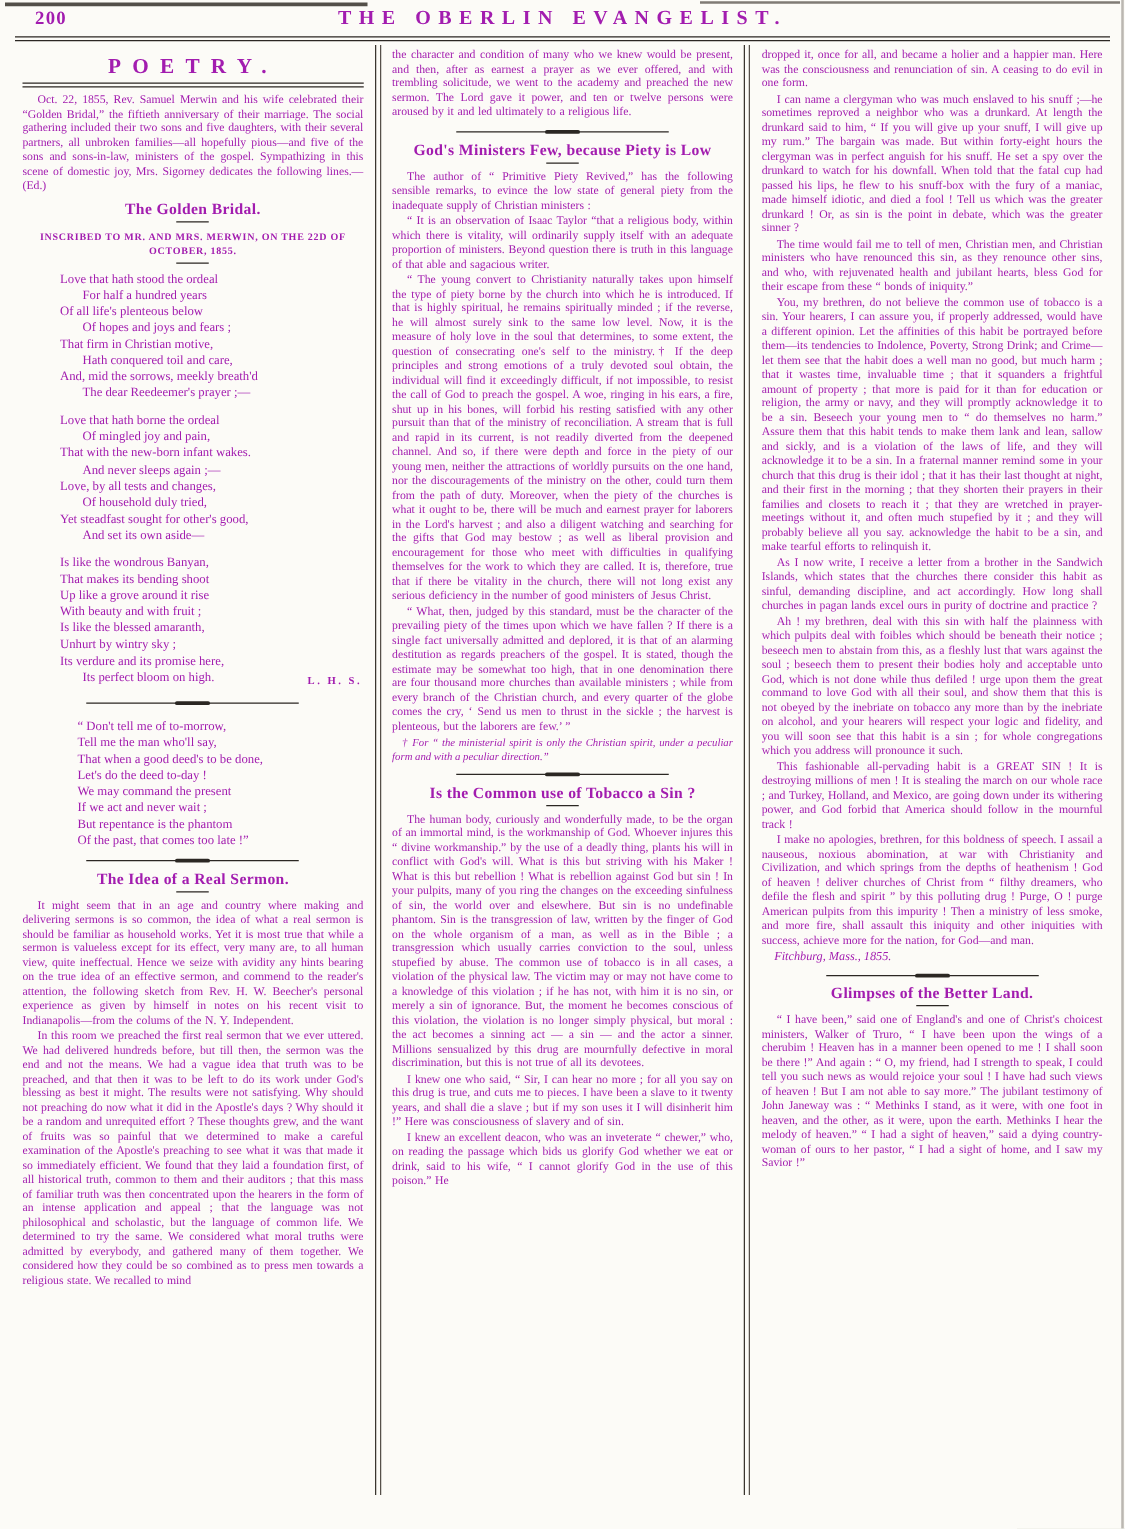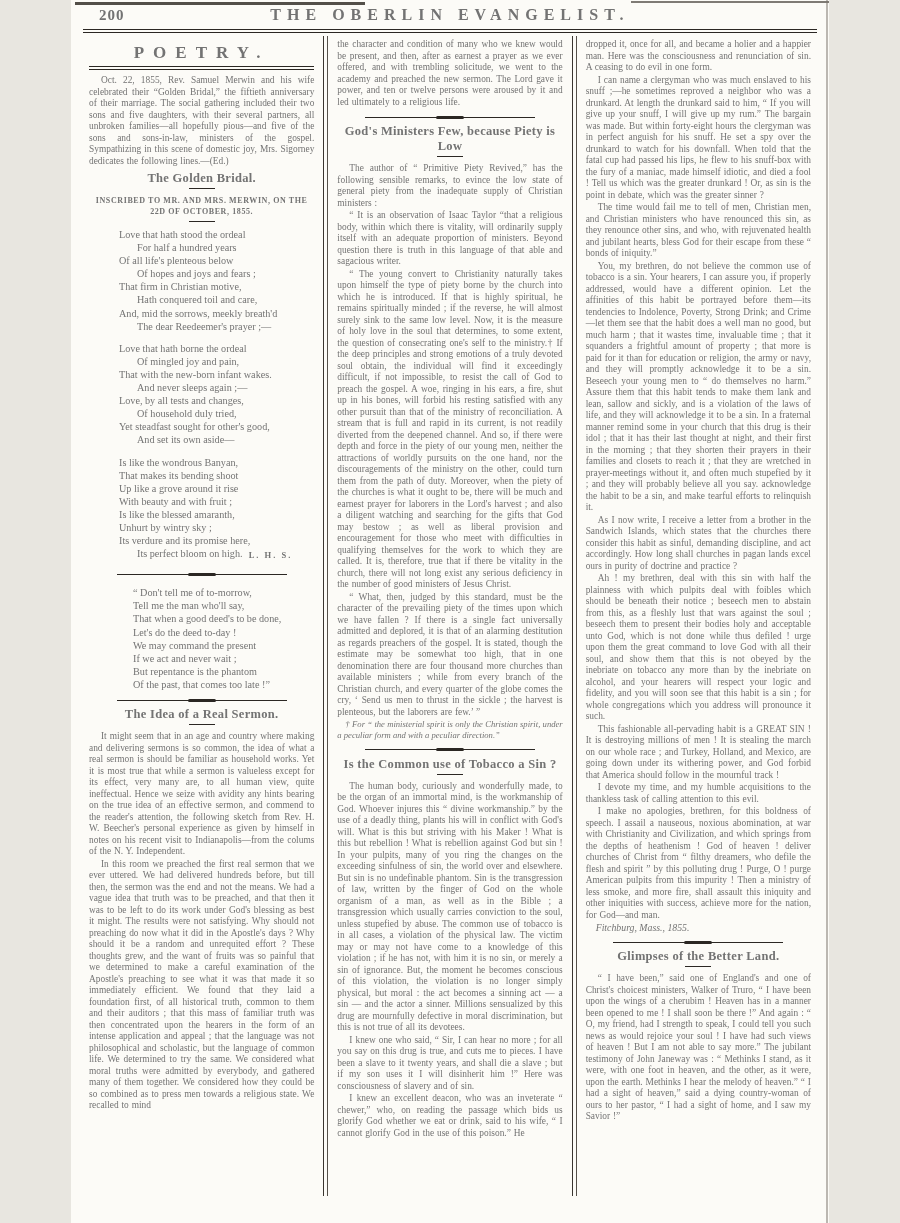--- a/index.html
+++ b/index.html
@@ -1,23 +1,23 @@
 <!DOCTYPE html>
 <html><head>
 <meta charset="utf-8">
 <style>
   * { margin: 0; padding: 0; box-sizing: border-box; }
   html, body { background: #e8e6e0; }
   .page {
     position: relative;
-    width: 758px;
+    width: 900px;
     height: 1223px;
     margin: 0 auto;
     background: #fcfbf7;
-    color: #737373;
+    color: #a21caf;
     font-family: "Liberation Serif", "DejaVu Serif", serif;
     overflow: hidden;
     padding: 4px 10px 0 10px;
   }
   
   .hdr-rule { height: 4px; border-top: 1.5px solid #2b2723; border-bottom: 1px solid #2b2723; margin: 3px 2px; }
   .header-row {
     display: grid;
     grid-template-columns: 1fr auto 1fr;
     align-items: center;
@@ -51,21 +51,21 @@
   .divider::before { content: ""; position: absolute; left: 0; right: 0; top: 2.5px; border-top: 1px solid #2b2723; }
   .divider::after { content: ""; position: absolute; left: 50%; top: 1.5px; width: 28px; height: 3px; margin-left: -14px; background: #2b2723; border-radius: 2px; }
   .inscription {
     text-align: center; font-size: 8px; font-weight: bold;
     letter-spacing: 0.6px; line-height: 11px; margin: 2px 6px 4px 6px;
   }
   
   .poem { margin: 4px 0 2px 30px; font-size: 10.2px; line-height: 13.1px; }
   .stanza { margin-bottom: 9px; }
   .stanza > div:nth-child(even) { padding-left: 18px; }
-  .poem-lastline { display: flex; justify-content: space-between; padding-left: 18px; margin-right: 22px; text-align: center; }
+  .poem-lastline { display: flex; justify-content: space-between; padding-left: 18px; margin-right: 1px; text-align: center; }
   .attribution { font-weight: bold; font-size: 8.5px; letter-spacing: 2px; padding-top: 2px; }
   .quote-poem { margin: 9px 0 4px 44px; font-size: 10.2px; line-height: 13.1px; }
   .footnote { font-size: 8.6px; line-height: 10.8px; text-indent: 8px; text-align: justify; margin: 1px 0 3px 0; font-style: italic; }
   .signature-block { text-align: right; padding-right: 26px; font-size: 9.8px; line-height: 12.5px; margin-top: 2px; }
   .sig-name { padding-right: 14px; letter-spacing: 1.5px; font-size: 9.2px; }
   .dateline { font-style: italic; font-size: 9.8px; text-indent: 10px; margin: 1px 0 2px 0; }
   
   .smudge-top-left { position: absolute; left: 4px; top: 2px; width: 290px; height: 3px; background: #35302a; opacity: .85; }
   .smudge-top-right { position: absolute; left: 560px; top: 1px; width: 336px; height: 2px; background: #4a443d; opacity: .7; }
   .edge-right { position: absolute; right: 1px; top: 0; width: 2px; height: 100%; background: #7a746c; opacity: .5; }
@@ -199,21 +199,20 @@
     <section class="col">
       <p class="cont-para">dropped it, once for all, and became a holier and a happier man. Here was the consciousness and renunciation of sin. A ceasing to do evil in one form.</p>
 
       <div>
           <p>I can name a clergyman who was much enslaved to his snuff ;—he sometimes reproved a neighbor who was a drunkard. At length the drunkard said to him, “ If you will give up your snuff, I will give up my rum.” The bargain was made. But within forty-eight hours the clergyman was in perfect anguish for his snuff. He set a spy over the drunkard to watch for his downfall. When told that the fatal cup had passed his lips, he flew to his snuff-box with the fury of a maniac, made himself idiotic, and died a fool ! Tell us which was the greater drunkard ! Or, as sin is the point in debate, which was the greater sinner ?</p>
           <p>The time would fail me to tell of men, Christian men, and Christian ministers who have renounced this sin, as they renounce other sins, and who, with rejuvenated health and jubilant hearts, bless God for their escape from these “ bonds of iniquity.”</p>
           <p>You, my brethren, do not believe the common use of tobacco is a sin. Your hearers, I can assure you, if properly addressed, would have a different opinion. Let the affinities of this habit be portrayed before them—its tendencies to Indolence, Poverty, Strong Drink; and Crime—let them see that the habit does a well man no good, but much harm ; that it wastes time, invaluable time ; that it squanders a frightful amount of property ; that more is paid for it than for education or religion, the army or navy, and they will promptly acknowledge it to be a sin. Beseech your young men to “ do themselves no harm.” Assure them that this habit tends to make them lank and lean, sallow and sickly, and is a violation of the laws of life, and they will acknowledge it to be a sin. In a fraternal manner remind some in your church that this drug is their idol ; that it has their last thought at night, and their first in the morning ; that they shorten their prayers in their families and closets to reach it ; that they are wretched in prayer-meetings without it, and often much stupefied by it ; and they will probably believe all you say. acknowledge the habit to be a sin, and make tearful efforts to relinquish it.</p>
           <p>As I now write, I receive a letter from a brother in the Sandwich Islands, which states that the churches there consider this habit as sinful, demanding discipline, and act accordingly. How long shall churches in pagan lands excel ours in purity of doctrine and practice ?</p>
           <p>Ah ! my brethren, deal with this sin with half the plainness with which pulpits deal with foibles which should be beneath their notice ; beseech men to abstain from this, as a fleshly lust that wars against the soul ; beseech them to present their bodies holy and acceptable unto God, which is not done while thus defiled ! urge upon them the great command to love God with all their soul, and show them that this is not obeyed by the inebriate on tobacco any more than by the inebriate on alcohol, and your hearers will respect your logic and fidelity, and you will soon see that this habit is a sin ; for whole congregations which you address will pronounce it such.</p>
           <p>This fashionable all-pervading habit is a GREAT SIN ! It is destroying millions of men ! It is stealing the march on our whole race ; and Turkey, Holland, and Mexico, are going down under its withering power, and God forbid that America should follow in the mournful track !</p>
-          <p>I devote my time, and my humble acquisitions to the thankless task of calling attention to this evil.</p>
           <p>I make no apologies, brethren, for this boldness of speech. I assail a nauseous, noxious abomination, at war with Christianity and Civilization, and which springs from the depths of heathenism ! God of heaven ! deliver churches of Christ from “ filthy dreamers, who defile the flesh and spirit ” by this polluting drug ! Purge, O ! purge American pulpits from this impurity ! Then a ministry of less smoke, and more fire, shall assault this iniquity and other iniquities with success, achieve more for the nation, for God—and man.</p>
         </div>
 
       <div class="dateline">Fitchburg, Mass., 1855.</div>
 
       <div class="divider"></div>
 
       <h3 class="article-title">Glimpses of the Better Land.</h3>
       <div class="title-dash"></div>
 

